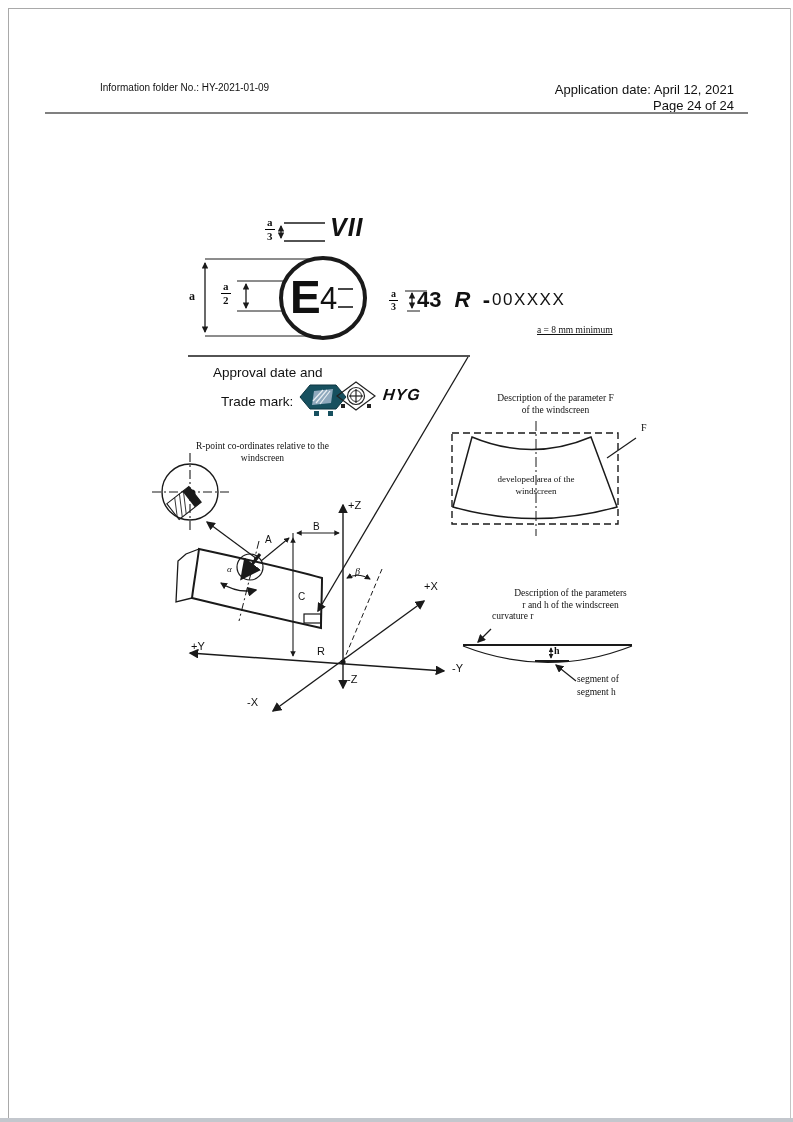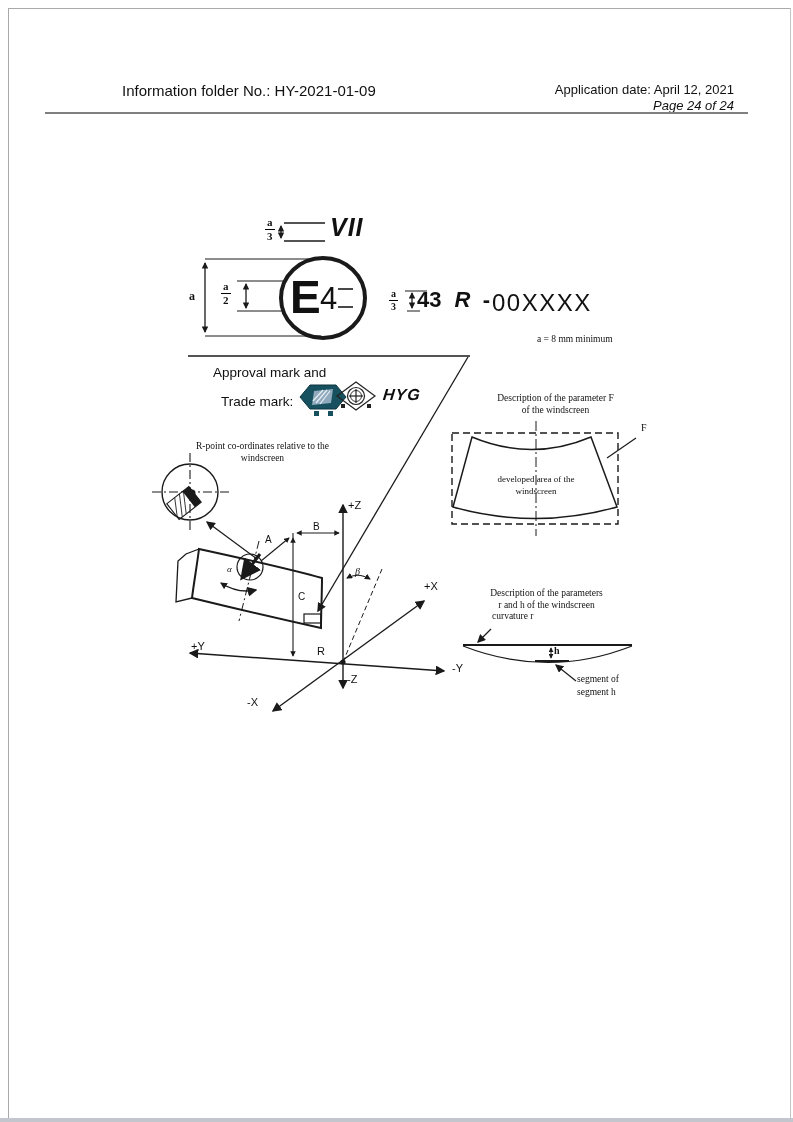--- a/index.html
+++ b/index.html
@@ -6,35 +6,35 @@
   #page{position:relative;width:793px;height:1122px;background:#ffffff;overflow:hidden;
         font-family:"Liberation Sans",sans-serif;color:#111;}
   .abs{position:absolute;}
   
   #frame-top{left:8px;top:8px;width:783px;height:1px;background:#a9a9a9;}
   #frame-left{left:8px;top:8px;width:1px;height:1110px;background:#a9a9a9;}
   #frame-right{left:790px;top:8px;width:1px;height:1110px;background:#c4c4c4;}
   #frame-bottom{left:0;top:1118px;width:793px;height:4px;background:#c3c7cd;}
   
   .doc-title{left:0;top:46px;width:793px;text-align:center;font-weight:bold;font-size:16px;}
-  .info-left{left:122px;top:82px;font-size:15px;}
+  .info-left{left:100px;top:82px;font-size:10px;}
   .info-right{right:59px;top:82px;font-size:13px;}
-  .page-no{right:59px;top:98px;font-size:13px;font-style:italic;}
+  .page-no{right:59px;top:98px;font-size:13px;}
   .rule{left:45px;top:112px;width:703px;height:2px;background:#808080;}
   .serif{font-family:"Liberation Serif","DejaVu Serif",serif;}
   .frac{display:inline-flex;flex-direction:column;align-items:center;line-height:1;
         font-family:"Liberation Serif",serif;font-weight:bold;font-size:11px;}
   .frac .num{border-bottom:1.2px solid #000;padding:0 2px 1px 2px;}
   .frac .den{padding-top:1px;}
   .roman{font-size:25px;font-weight:bold;font-style:italic;letter-spacing:1px;}
   .bigE{font-size:46px;font-weight:bold;line-height:1;}
   .big4{font-size:31px;line-height:1;}
   .code{font-size:22px;font-weight:bold;line-height:1;}
   .code .it{font-style:italic;}
-  .serial{font-size:24px;letter-spacing:1.5px;line-height:1;}
+  .serial{font-size:17px;letter-spacing:1.5px;line-height:1;}
   .note{font-size:9.5px;}
   .marklabel{font-size:13.5px;}
   .cap{font-size:9.5px;text-align:center;line-height:1.3;}
   .cap span{display:block;}
   .axis{font-size:11px;}
   .small-letter{font-size:10px;}
   .greek{font-size:10px;font-style:italic;}
   .hyg{font-size:16px;font-weight:900;font-style:italic;letter-spacing:1px;
        color:#0d0d0d;transform:skewX(-6deg);}
   svg{position:absolute;left:0;top:0;pointer-events:none;}
@@ -180,23 +180,23 @@
   <div class="abs frac" style="left:389px;top:289px;font-size:10px;">
     <span class="num">a</span>
     <span class="den">3</span>
   </div>
   <div class="abs code" style="left:417px;top:289px;">
     <span>43</span>
     <span class="it" style="margin-left:7px;">R</span>
     <span style="margin-left:6px;">-</span>
   </div>
   <div class="abs serial" style="left:492px;top:291px;">00XXXX</div>
-  <div class="abs serif note" style="left:537px;top:334px;">a = 8 mm minimum</div>
-
-  <div class="abs marklabel" style="left:213px;top:365px;">Approval mark and</div>
+  <div class="abs serif note" style="left:537px;top:325px;text-decoration:underline;">a = 8 mm minimum</div>
+
+  <div class="abs marklabel" style="left:213px;top:365px;">Approval date and</div>
   <div class="abs marklabel" style="left:221px;top:394px;text-align:right;">Trade mark:</div>
   <div class="abs hyg" style="left:383px;top:386px;">HYG</div>
 
   <div class="abs serif cap" style="left:185px;top:440px;width:155px;">
     <span>R-point co-ordinates relative to the</span>
     <span>windscreen</span>
   </div>
 
   <div class="abs axis" style="left:348px;top:499px;">+Z</div>
   <div class="abs axis" style="left:347px;top:673px;">-Z</div>
@@ -214,21 +214,21 @@
   <div class="abs serif cap" style="left:468px;top:392px;width:175px;">
     <span>Description of the parameter F</span>
     <span>of the windscreen</span>
   </div>
   <div class="abs serif cap" style="left:472px;top:474px;width:128px;font-size:9px;">
     <span>developed area of the</span>
     <span>windscreen</span>
   </div>
   <div class="abs serif" style="left:641px;top:422px;font-size:10px;">F</div>
 
-  <div class="abs serif cap" style="left:454px;top:587px;width:185px;">
+  <div class="abs serif cap" style="left:478px;top:587px;width:185px;">
     <span>Description of the parameters</span>
     <span>r and h of the windscreen</span>
   </div>
   <div class="abs serif" style="left:492px;top:611px;font-size:9.5px;">curvature r</div>
   <div class="abs serif" style="left:554px;top:645px;font-size:10px;font-weight:bold;">h</div>
   <div class="abs serif" style="left:577px;top:673px;font-size:9.5px;line-height:1.35;">
     <span style="display:block;">segment of</span>
     <span style="display:block;">segment h</span>
   </div>
 

